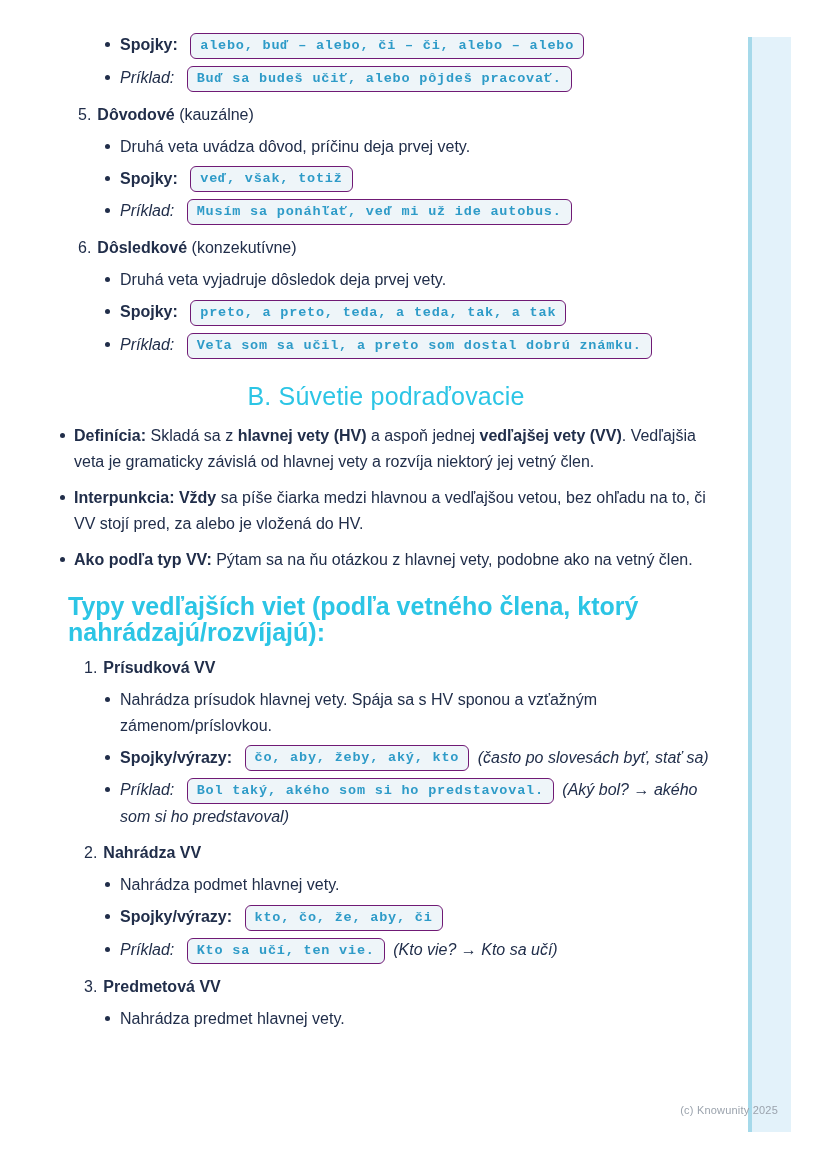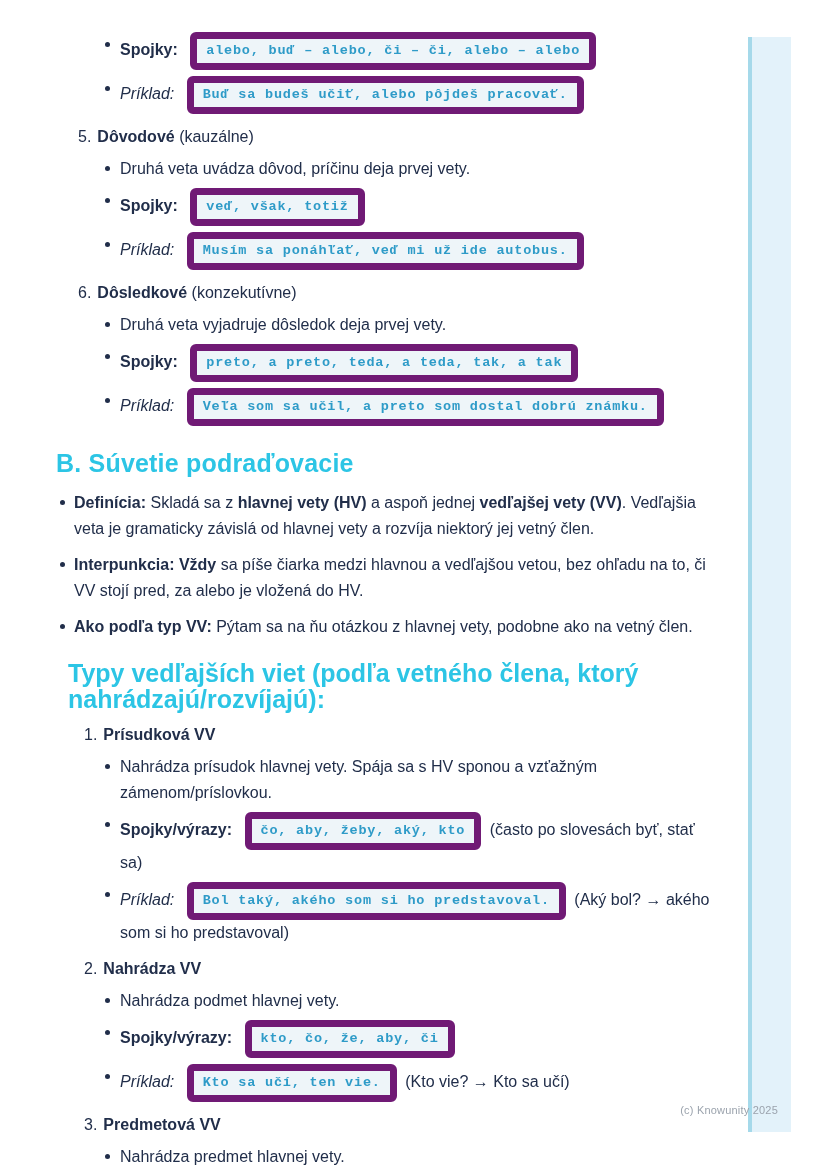--- a/index.html
+++ b/index.html
@@ -53,34 +53,34 @@
   }
   .num-title {margin:10px 0 3px; padding-left:22px;}
   .type-title {margin:10px 0 3px; padding-left:28px;}
   .num {margin-right:6px;}
   .chip {
     display:inline-block;
     vertical-align:middle;
     margin-left:8px;
     padding:2px 9px 3px;
     background:#eef5f9;
-    border:7px solid #701a75;
+    border:1px solid #701a75;
     border-radius:6px;
     font-family:"Liberation Mono","DejaVu Sans Mono",monospace;
     font-weight:bold;
     font-size:13.5px;
     letter-spacing:0.8px;
     color:#2e9bc8;
     white-space:nowrap;
     line-height:19px;
   }
-  .after {margin-left:4px;}
+  .after {margin-left:4px;font-style:italic;}
   .h2 {
-    font-size:25px; line-height:34px; font-weight:bold;
-    color:#2cc5e5; margin:20px 0 10px 0; letter-spacing:0.2px;
+    font-size:25px; line-height:34px; font-weight:normal;
+    color:#2cc5e5; margin:20px 0 10px 0; letter-spacing:0.2px;text-align:center;
   }
   .h3 {
     font-size:25px; line-height:26px; font-weight:bold;
     color:#2cc5e5; margin:20px 0 8px 12px;
   }
 </style>
 </head>
 <body>
 
 <div class="page">

